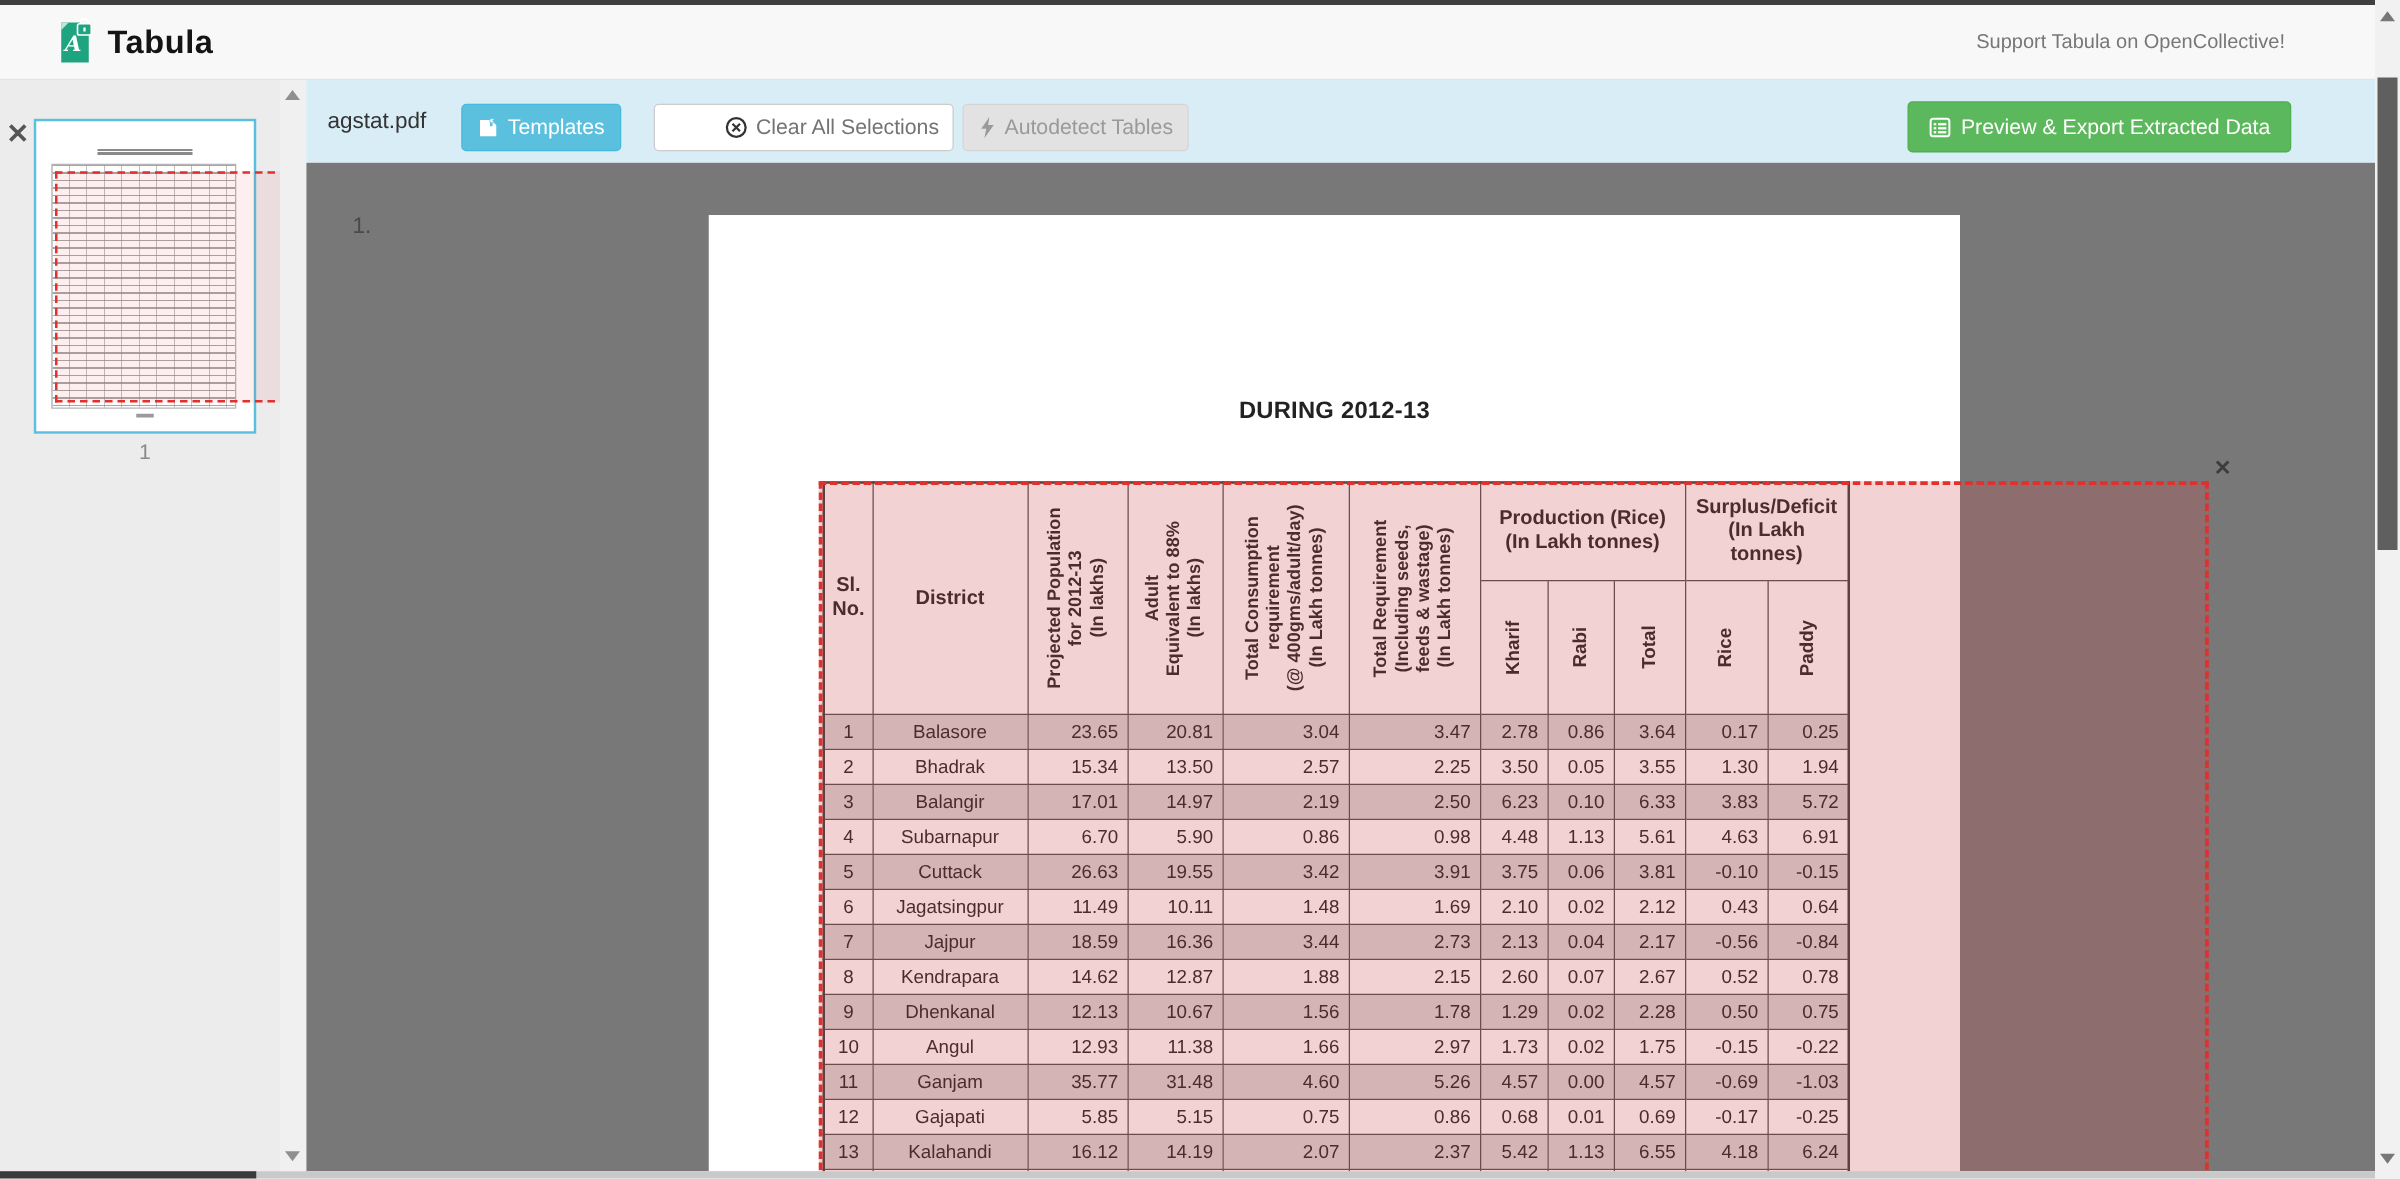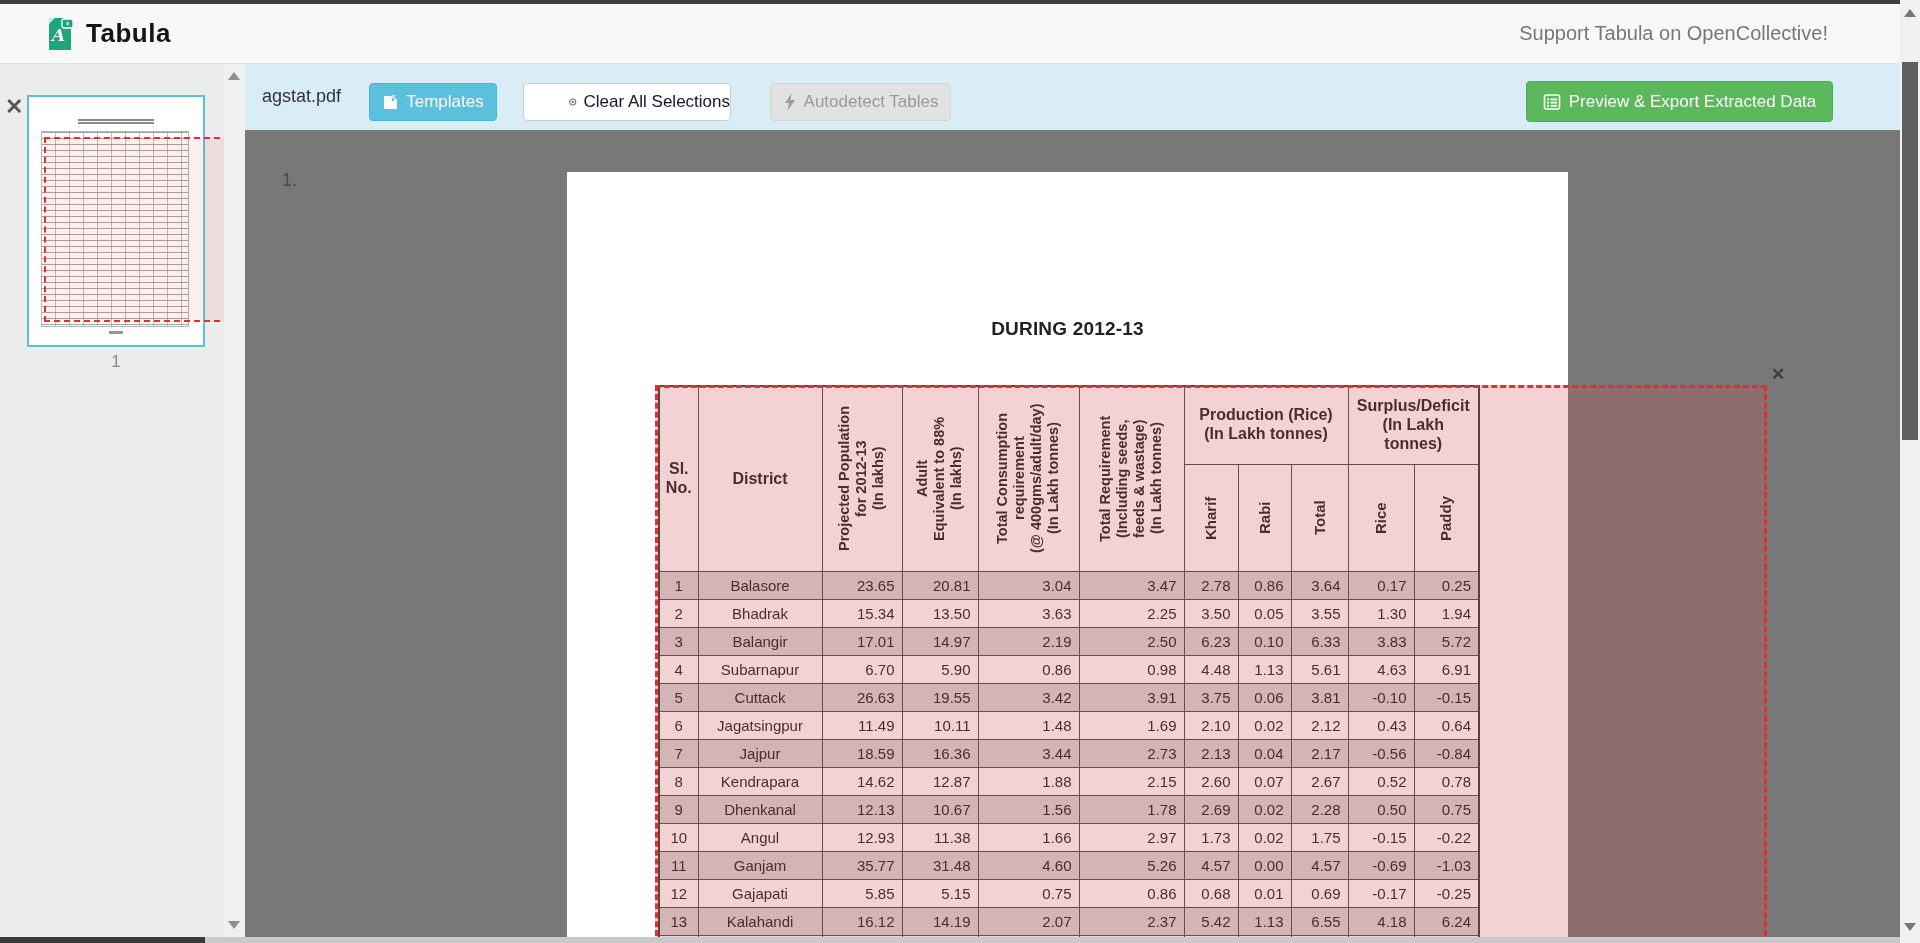--- a/index.html
+++ b/index.html
@@ -12,30 +12,30 @@
 
   
   #navbar { position:absolute; left:0; top:4px; width:1920px; height:60px; background:#f8f8f8;
             border-bottom:1px solid #e4e4e4; display:flex; align-items:center; z-index:50; }
   #brand { display:flex; align-items:center; margin-left:42px; }
   #brand svg { display:block; }
   #brand-name { font-size:26px; font-weight:bold; color:#141414; margin-left:10px; letter-spacing:0.5px; }
   #nav-links { display:flex; align-items:center; margin-left:37px; gap:37px; }
   .nav-link { font-size:16px; color:#777; cursor:pointer; white-space:nowrap; }
   #nav-right { margin-left:auto; margin-right:92px; }
-  #support-link { font-size:20px; color:#777; cursor:pointer; }
+  #support-link { font-size:16px; color:#777; cursor:pointer; }
 
   
   #toolbar { position:absolute; left:245px; top:64px; width:1655px; height:66px; background:#d9edf7; z-index:20; }
   #filename { position:absolute; left:17px; top:22px; font-size:18px; color:#333; }
   .btn { position:absolute; top:19px; height:38px; border-radius:4px; display:flex; align-items:center;
          justify-content:center; font-size:17px; cursor:pointer; white-space:nowrap; }
   .btn svg { margin-right:7px; }
   #btn-templates { left:124px; width:128px; background:#5bc0de; border:1px solid #46b8da; color:#fff; }
-  #btn-clear { left:278px; width:208px; background:#fff; border:1px solid #cccccc; color:#0f172a;padding-left:45px; }
+  #btn-clear { left:278px; width:240px; background:#fff; border:1px solid #cccccc; color:#737373;padding-left:45px; }
   #btn-autodetect { left:525px; width:181px; background:#e2e2e2; border:1px solid #d5d5d5; color:#9a9a9a; cursor:default; }
   #btn-export { position:absolute; right:67px; top:17px; height:41px; width:307px; background:#5cb85c;
                 border:1px solid #4cae4c; border-radius:4px; color:#fff; display:flex; align-items:center;
                 justify-content:center; font-size:17px; cursor:pointer; }
   #btn-export svg { margin-right:8px; }
 
   
   #sidebar { position:absolute; left:0; top:64px; width:224px; height:879px; background:#ececec; z-index:10; }
   #thumb-close { position:absolute; left:5px; top:32px; font-size:22px; font-weight:bold; color:#555; cursor:pointer; line-height:1; }
   #thumbnail { position:absolute; left:27px; top:31px; width:178px; height:252px; background:#fff;
@@ -267,21 +267,21 @@
                 <td class="td-r">0.86</td>
                 <td class="td-r">3.64</td>
                 <td class="td-r">0.17</td>
                 <td class="td-r">0.25</td>
               </tr>
               <tr>
                 <td class="td-c">2</td>
                 <td class="td-l">Bhadrak</td>
                 <td class="td-r">15.34</td>
                 <td class="td-r">13.50</td>
-                <td class="td-r">3.63</td>
+                <td class="td-r">2.57</td>
                 <td class="td-r">2.25</td>
                 <td class="td-r">3.50</td>
                 <td class="td-r">0.05</td>
                 <td class="td-r">3.55</td>
                 <td class="td-r">1.30</td>
                 <td class="td-r">1.94</td>
               </tr>
               <tr>
                 <td class="td-c">3</td>
                 <td class="td-l">Balangir</td>
@@ -360,21 +360,21 @@
                 <td class="td-r">0.52</td>
                 <td class="td-r">0.78</td>
               </tr>
               <tr>
                 <td class="td-c">9</td>
                 <td class="td-l">Dhenkanal</td>
                 <td class="td-r">12.13</td>
                 <td class="td-r">10.67</td>
                 <td class="td-r">1.56</td>
                 <td class="td-r">1.78</td>
-                <td class="td-r">2.69</td>
+                <td class="td-r">1.29</td>
                 <td class="td-r">0.02</td>
                 <td class="td-r">2.28</td>
                 <td class="td-r">0.50</td>
                 <td class="td-r">0.75</td>
               </tr>
               <tr>
                 <td class="td-c">10</td>
                 <td class="td-l">Angul</td>
                 <td class="td-r">12.93</td>
                 <td class="td-r">11.38</td>

